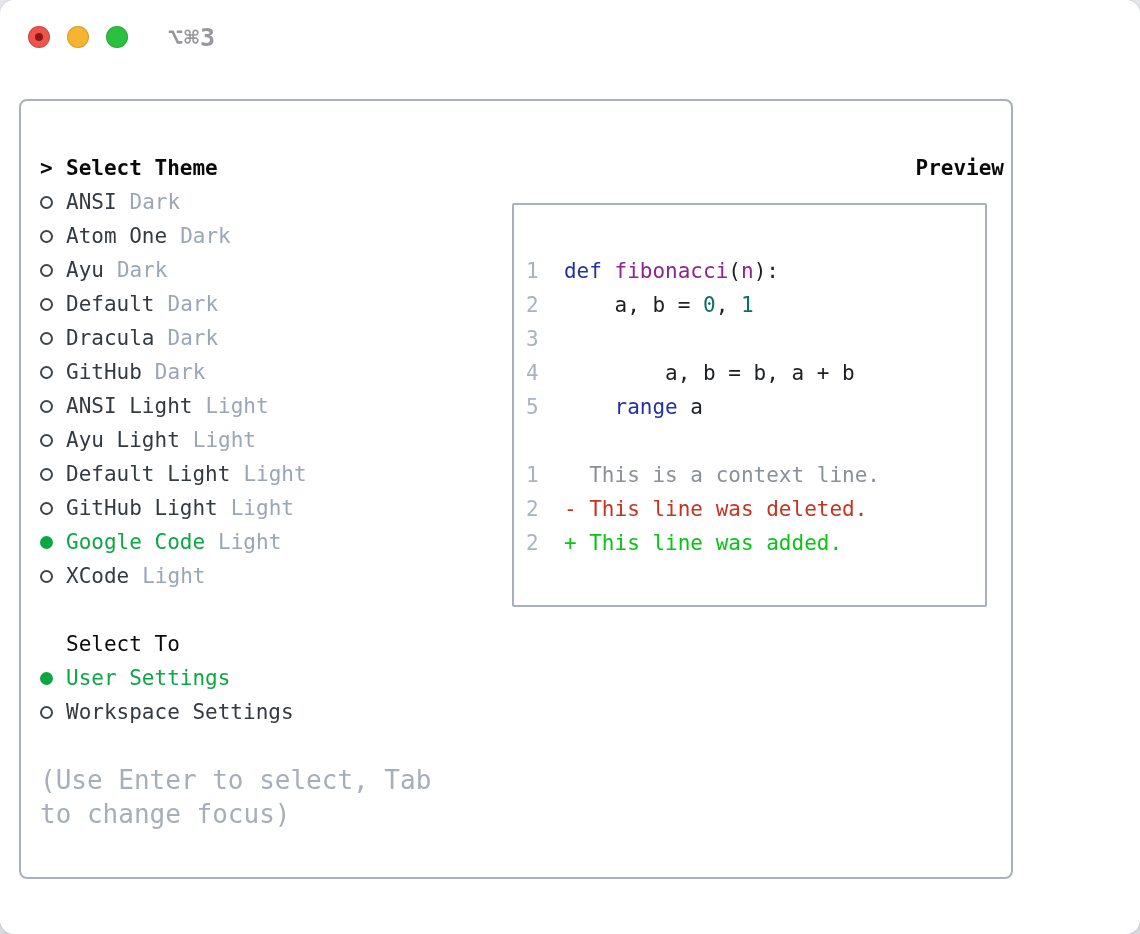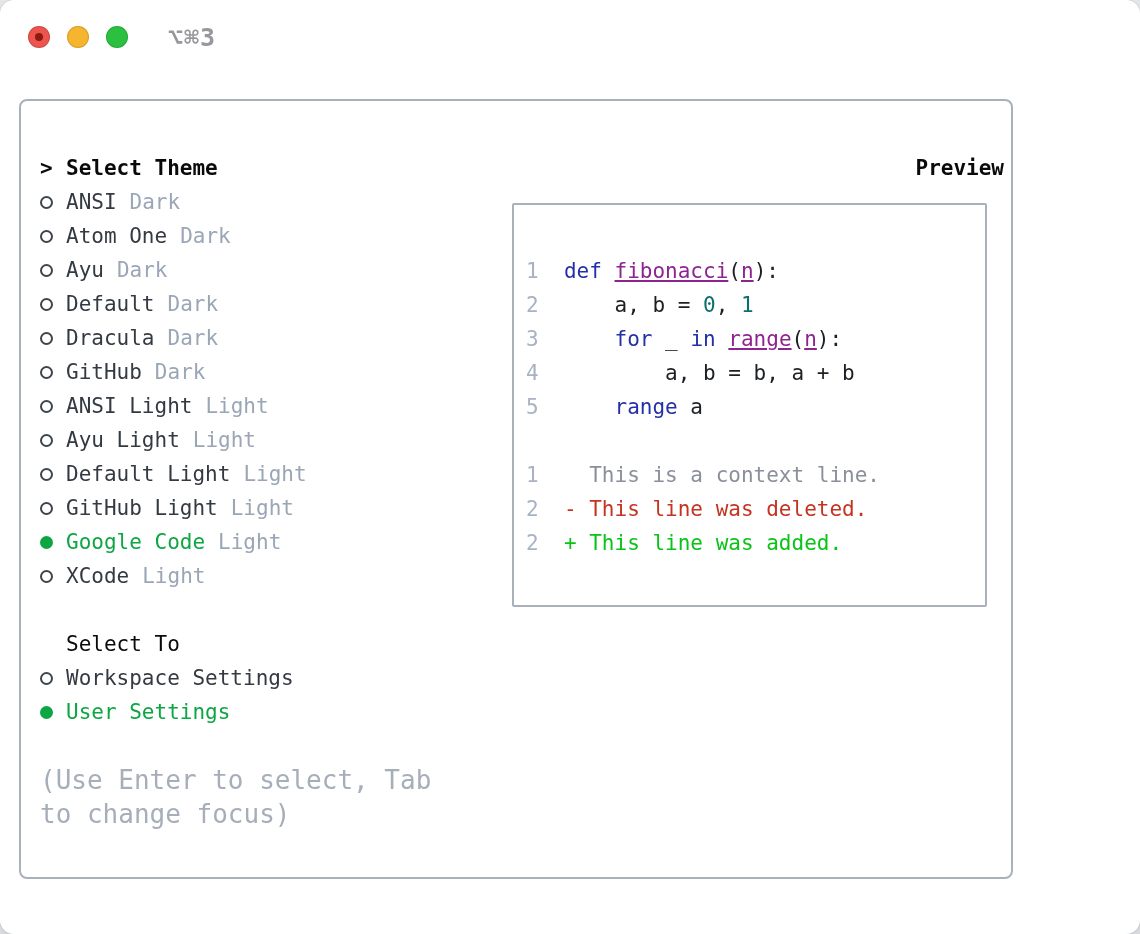--- a/index.html
+++ b/index.html
@@ -47,21 +47,21 @@
   .hint{width:410px;color:var(--c-hint-text);font-size:26px;line-height:34px;}
   
   .right-col{position:absolute;left:483px;top:50px;width:500px;font-size:21px;}
   .preview-head{height:34px;line-height:34px;font-weight:bold;color:var(--c-header-text);text-align:right;}
   .preview-box{margin-left:8px;margin-top:18px;width:475px;height:404px;
       border:2px solid var(--c-panel-border);border-radius:2px;background:#fff;
       padding:49px 12px;overflow:hidden;}
   .pline{display:flex;height:34px;line-height:34px;white-space:pre;font-size:21px;}
   .ln{display:inline-block;width:1ch;margin-right:2ch;color:var(--c-lineno);flex:0 0 auto;}
   .lcode{white-space:pre;}
-  .tk-kwd{color:var(--c-kwd);} .tk-typ{color:var(--c-typ);text-decoration:underline;} .tk-lit{color:var(--c-lit);}
+  .tk-kwd{color:var(--c-kwd);} .tk-typ{color:var(--c-typ);} .tk-lit{color:var(--c-lit);}
   .tk-pln{color:var(--c-pln);} .tk-ctx{color:var(--c-ctx);margin-top:44px;} .tk-del{color:var(--c-del);}
   .tk-add{color:var(--c-add);}
 </style>
 </head>
 <body>
 
 <div class="screen">
 
   <div class="titlebar">
     <span class="tl red">
@@ -96,36 +96,36 @@
         </div>
 
       <div class="row"></div>
 
       <div class="row">
         <span class="hmark"></span>
         <span class="atext">Select To</span>
       </div>
 
       <div id="apply-options">
+          <div class="row selected"><span class="marker"><span class="dot filled"></span></span><span class="name">User Settings</span></div>
           <div class="row"><span class="marker"><span class="dot"></span></span><span class="name">Workspace Settings</span></div>
-          <div class="row selected"><span class="marker"><span class="dot filled"></span></span><span class="name">User Settings</span></div>
         </div>
 
       <div class="row"></div>
 
       <div class="hint">(Use Enter to select, Tab to change focus)</div>
     </div>
 
     <div class="right-col">
       <div class="preview-head">Preview</div>
       <div class="preview-box">
         <div id="preview-lines">
             <div class="pline"><span class="ln">1</span><span class="lcode"><span class="tk-kwd">def</span><span class="tk-pln"> </span><span class="tk-typ">fibonacci</span><span class="tk-pln">(</span><span class="tk-typ">n</span><span class="tk-pln">):</span></span></div>
             <div class="pline"><span class="ln">2</span><span class="lcode"><span class="tk-pln">    a, b = </span><span class="tk-lit">0</span><span class="tk-pln">, </span><span class="tk-lit">1</span></span></div>
-            <div class="pline"><span class="ln">3</span><span class="lcode"><span class="tk-pln">    </span><span class="tk-kwd">for</span><span class="tk-pln"> _ </span><span class="tk-kwd">in</span><span class="tk-pln"> </span><span class="tk-typ">range</span><span class="tk-pln">(</span><span class="tk-typ">n</span><span class="tk-pln">):</span></span></div>
+            <div class="pline"><span class="ln">3</span></div>
             <div class="pline"><span class="ln">4</span><span class="lcode"><span class="tk-pln">        a, b = b, a + b</span></span></div>
             <div class="pline"><span class="ln">5</span><span class="lcode"><span class="tk-pln">    </span><span class="tk-kwd">range</span><span class="tk-pln"> a</span></span></div>
             <div class="pline"><span class="ln"></span><span class="lcode"></span></div>
             <div class="pline"><span class="ln">1</span><span class="lcode"><span class="tk-ctx">  This is a context line.</span></span></div>
             <div class="pline"><span class="ln">2</span><span class="lcode"><span class="tk-del">- This line was deleted.</span></span></div>
             <div class="pline"><span class="ln">2</span><span class="lcode"><span class="tk-add">+ This line was added.</span></span></div>
           </div>
       </div>
     </div>
 

